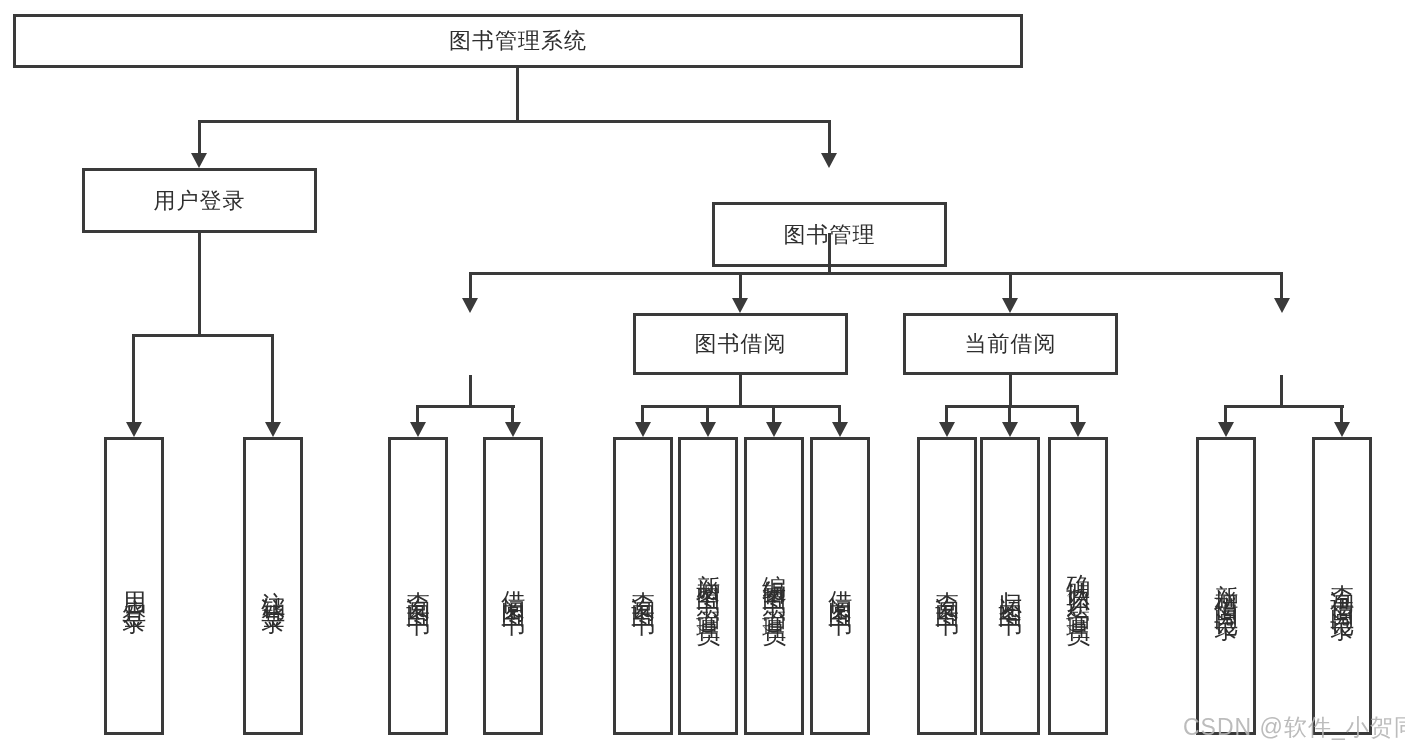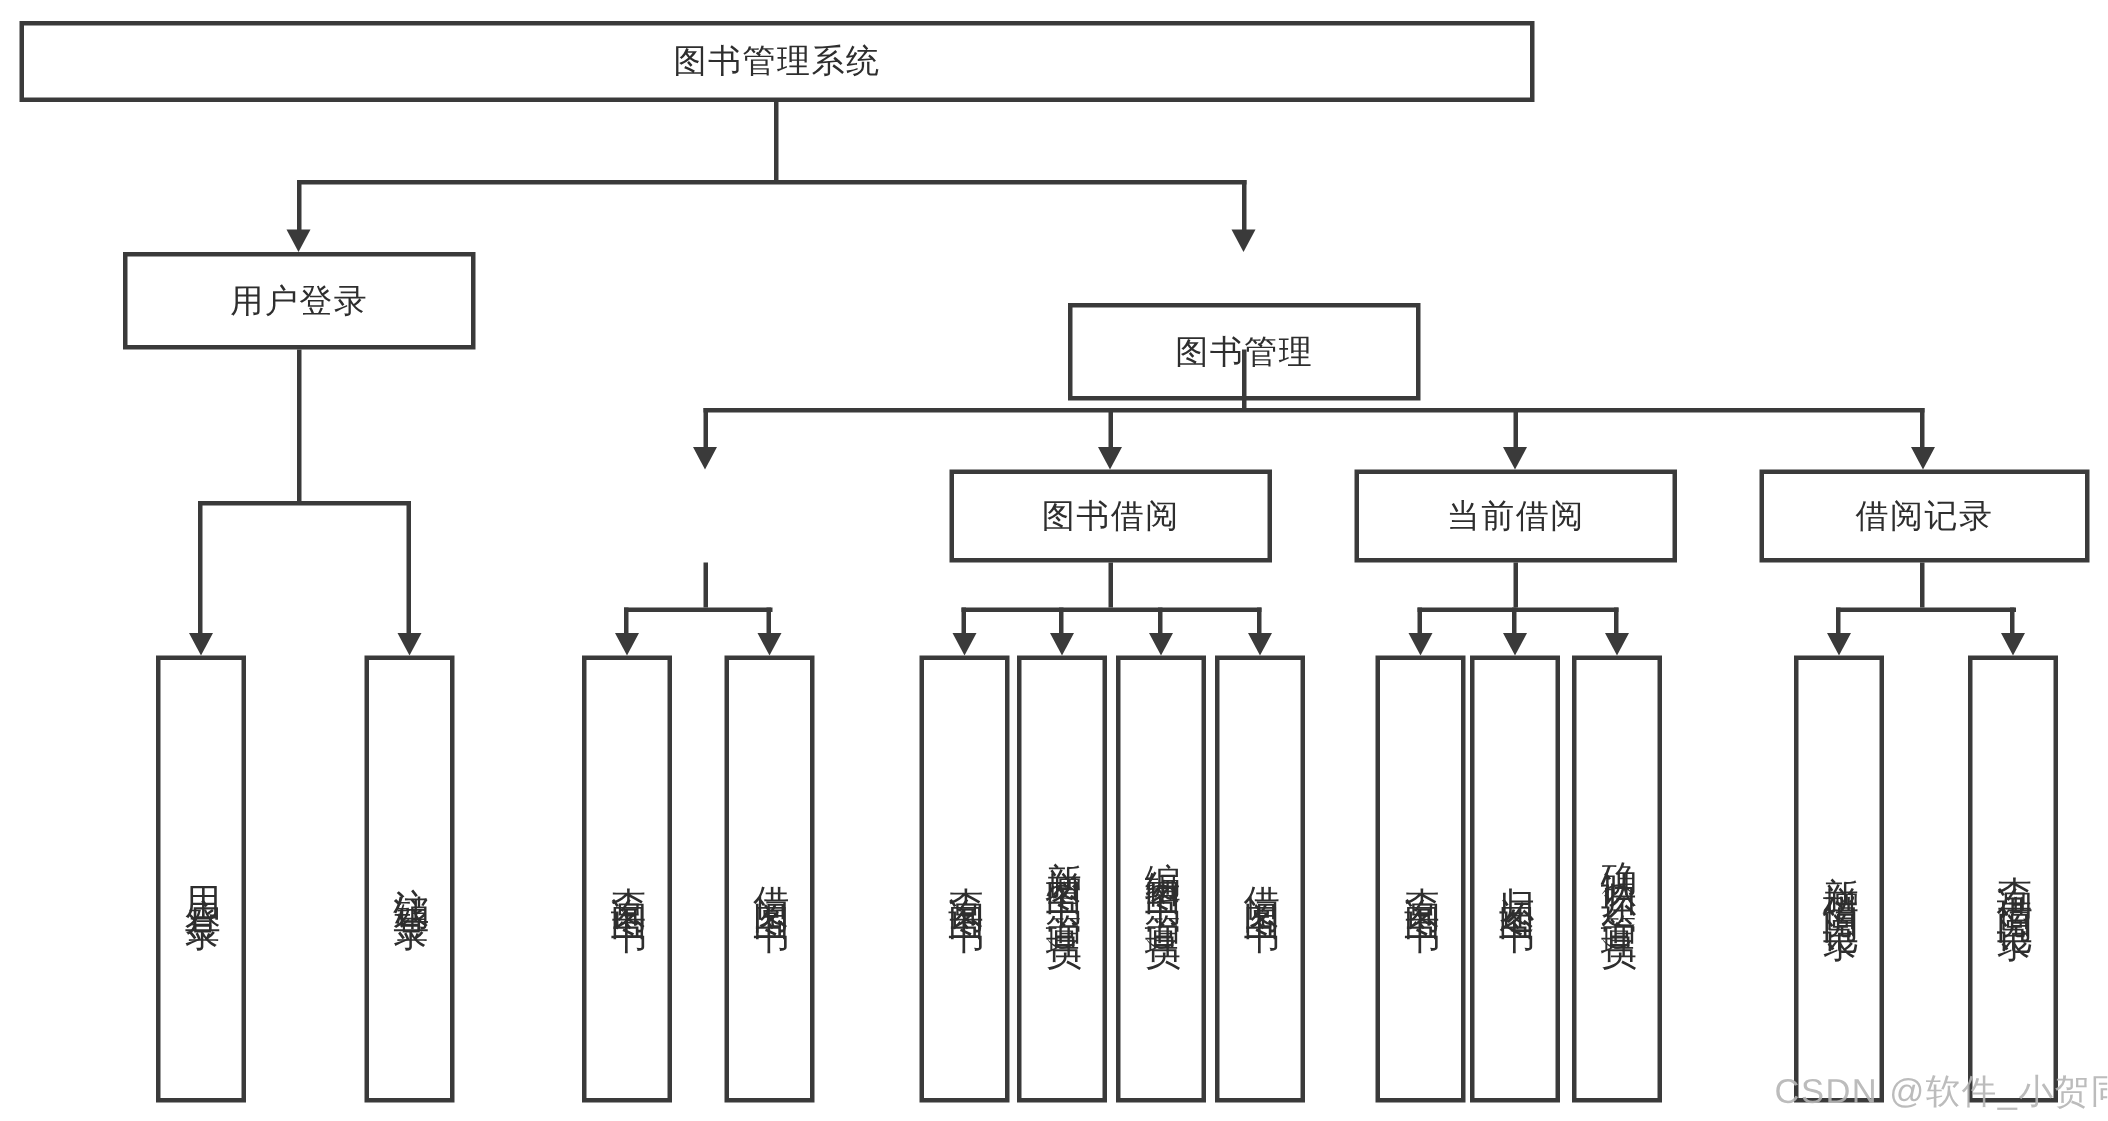--- a/index.html
+++ b/index.html
@@ -111,23 +111,20 @@
 
 
   <div class="box" id="l3-borrow">
     <span class="hdr-label">图书借阅</span>
   </div>
 
   <div class="box" id="l3-current">
     <span class="hdr-label">当前借阅</span>
   </div>
 
-  <div class="box" id="l3-records">
-    <span class="hdr-label">借阅记录</span>
-  </div>
 
   <div class="box leaf" id="leaf-1">
     <span class="leaf-label">用户登录</span>
   </div>
   <div class="box leaf" id="leaf-2">
     <span class="leaf-label">注销登录</span>
   </div>
   <div class="box leaf" id="leaf-3">
     <span class="leaf-label">查询图书</span>
   </div>

